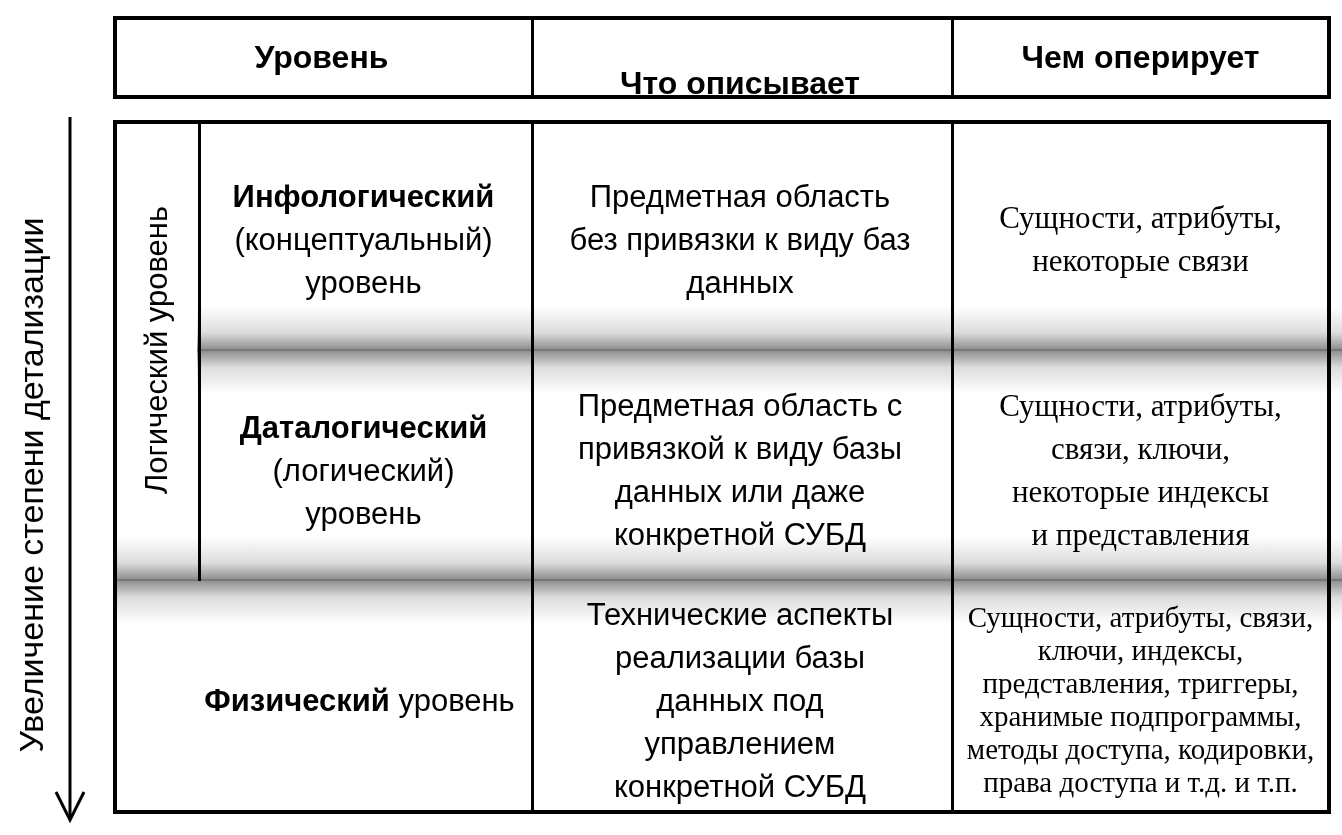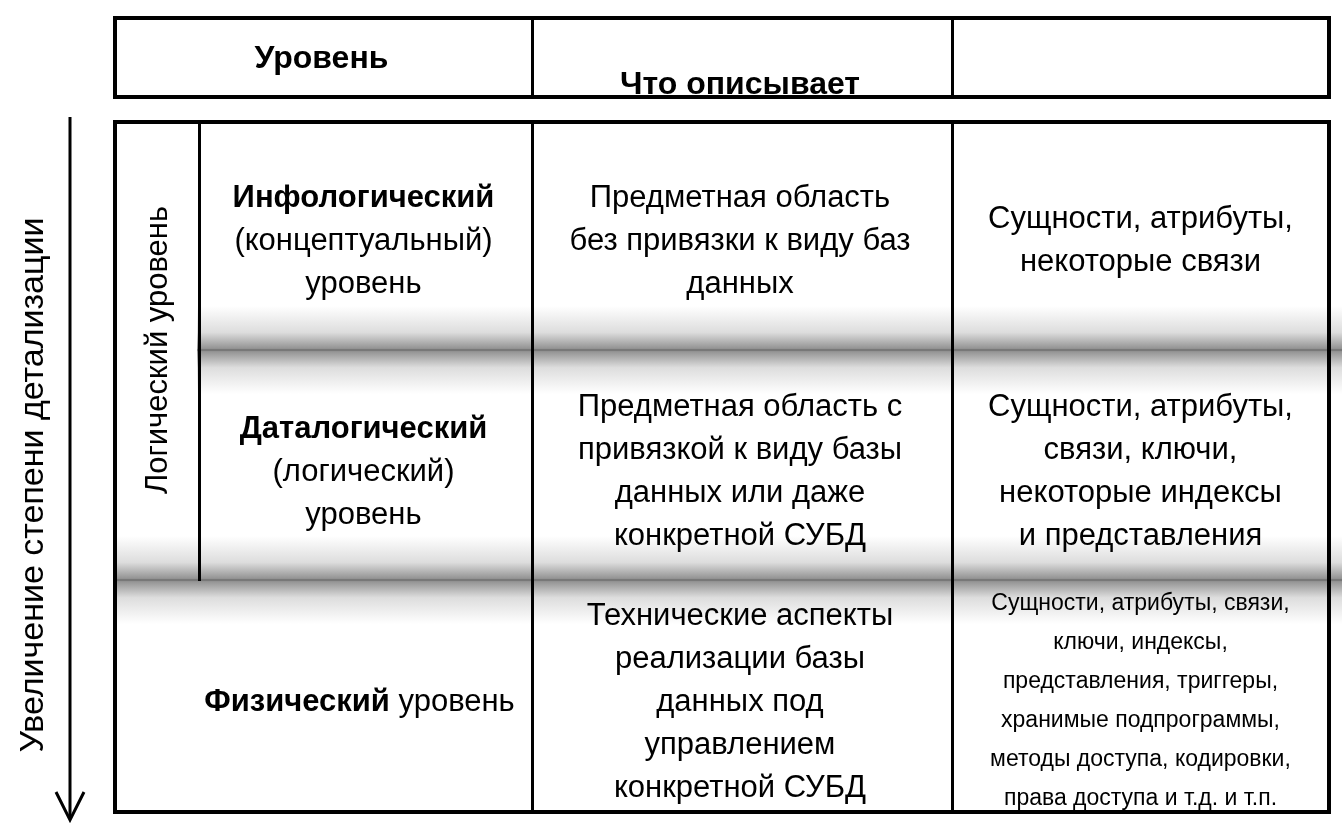--- a/index.html
+++ b/index.html
@@ -54,22 +54,22 @@
   .hdr-cell{top:16px;height:83px;}
   .hc1{left:113px;width:417px;}
   .hc2{left:530px;width:420px;margin-top:26px;}
   .hc3{left:950px;width:381px;}
   .row1{top:120px;height:238px;}
   .row2{top:392px;height:156px;}
   .row3{top:600px;height:200px;}
   .c1n{left:197px;width:333px;}
   .c1w{left:113px;width:417px;margin-left:38px;}
   .c2{left:530px;width:420px;}
-  .c3{left:950px;width:381px;}
-  .small{font-size:23px;line-height:39px;}
+  .c3{left:950px;width:381px;font-family:Liberation Serif, serif;}
+  .small{font-size:29px;line-height:33px;}
   
   .rot{
     position:absolute;z-index:3;
     display:flex;align-items:center;justify-content:center;
     transform:rotate(-90deg);
     white-space:nowrap;
   }
   .side-group-label{
     left:-73px;top:330px;width:460px;height:40px;
     font-size:31px;
@@ -100,20 +100,21 @@
 
   <div class="rot axis-label">Увеличение степени детализации</div>
 
   <div class="header-table">
     <div class="vline v-col1"></div>
     <div class="vline v-col2"></div>
   </div>
 
   <div class="cell hdr hdr-cell hc1">Уровень</div>
   <div class="cell hdr hdr-cell hc2">Что описывает</div>
+  <div class="cell hdr hdr-cell hc3">Чем оперирует</div>
 
   <div class="main-table">
     <div class="vline v-full v-col1"></div>
     <div class="vline v-full v-col2"></div>
     <div class="vline v-sub"></div>
   </div>
 
   <div class="rot side-group-label">Логический уровень</div>
 
   <div class="cell row1 c1n"><span><b>Инфологический</b><span>

